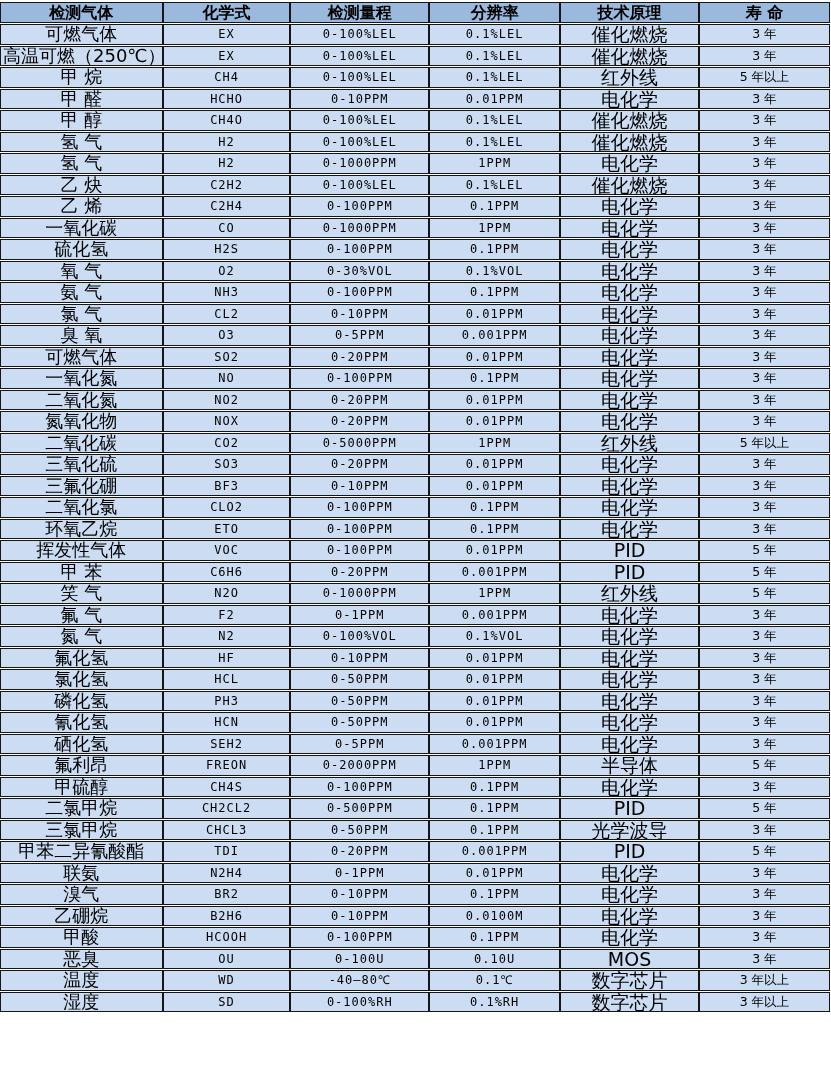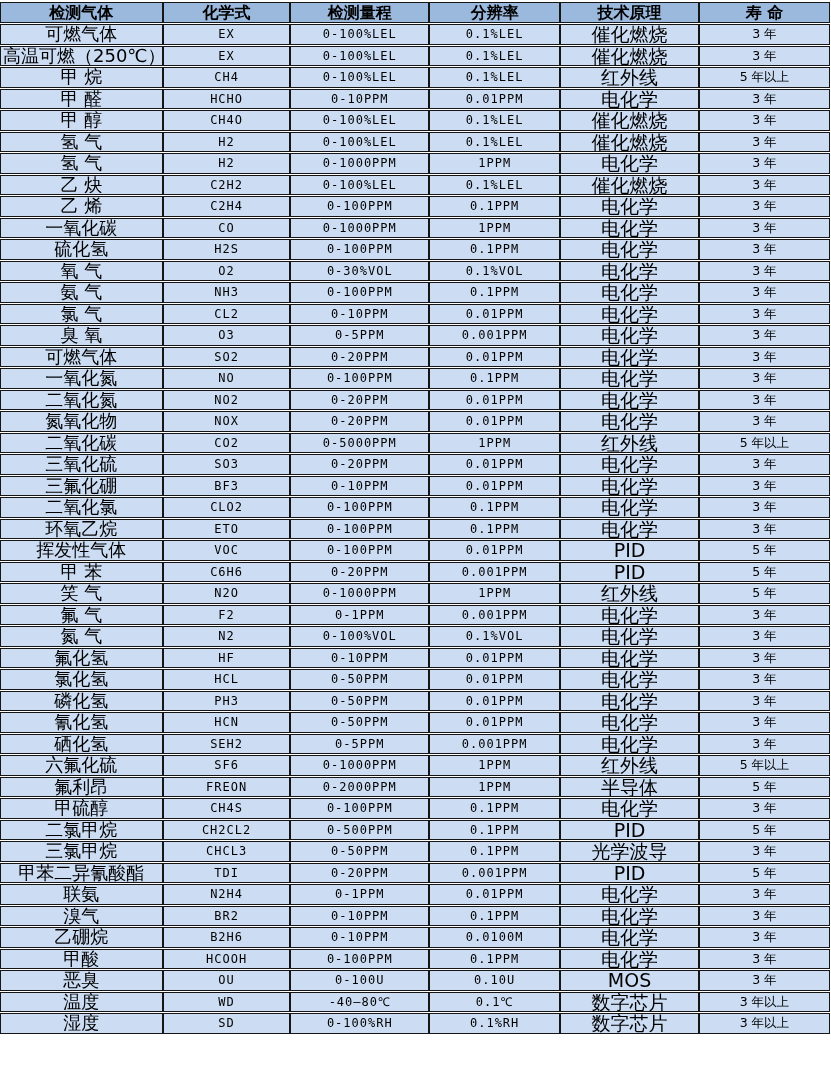--- a/index.html
+++ b/index.html
@@ -351,28 +351,20 @@
         </tr>
         <tr>
           <td class="col-gas">硒化氢</td>
           <td class="col-formula">SEH2</td>
           <td class="col-range">0-5PPM</td>
           <td class="col-resolution">0.001PPM</td>
           <td class="col-principle">电化学</td>
           <td class="col-life">3 年</td>
         </tr>
         <tr>
-          <td class="col-gas">六氟化硫</td>
-          <td class="col-formula">SF6</td>
-          <td class="col-range">0-1000PPM</td>
-          <td class="col-resolution">1PPM</td>
-          <td class="col-principle">红外线</td>
-          <td class="col-life">5 年以上</td>
-        </tr>
-        <tr>
           <td class="col-gas">氟利昂</td>
           <td class="col-formula">FREON</td>
           <td class="col-range">0-2000PPM</td>
           <td class="col-resolution">1PPM</td>
           <td class="col-principle">半导体</td>
           <td class="col-life">5 年</td>
         </tr>
         <tr>
           <td class="col-gas">甲硫醇</td>
           <td class="col-formula">CH4S</td>

